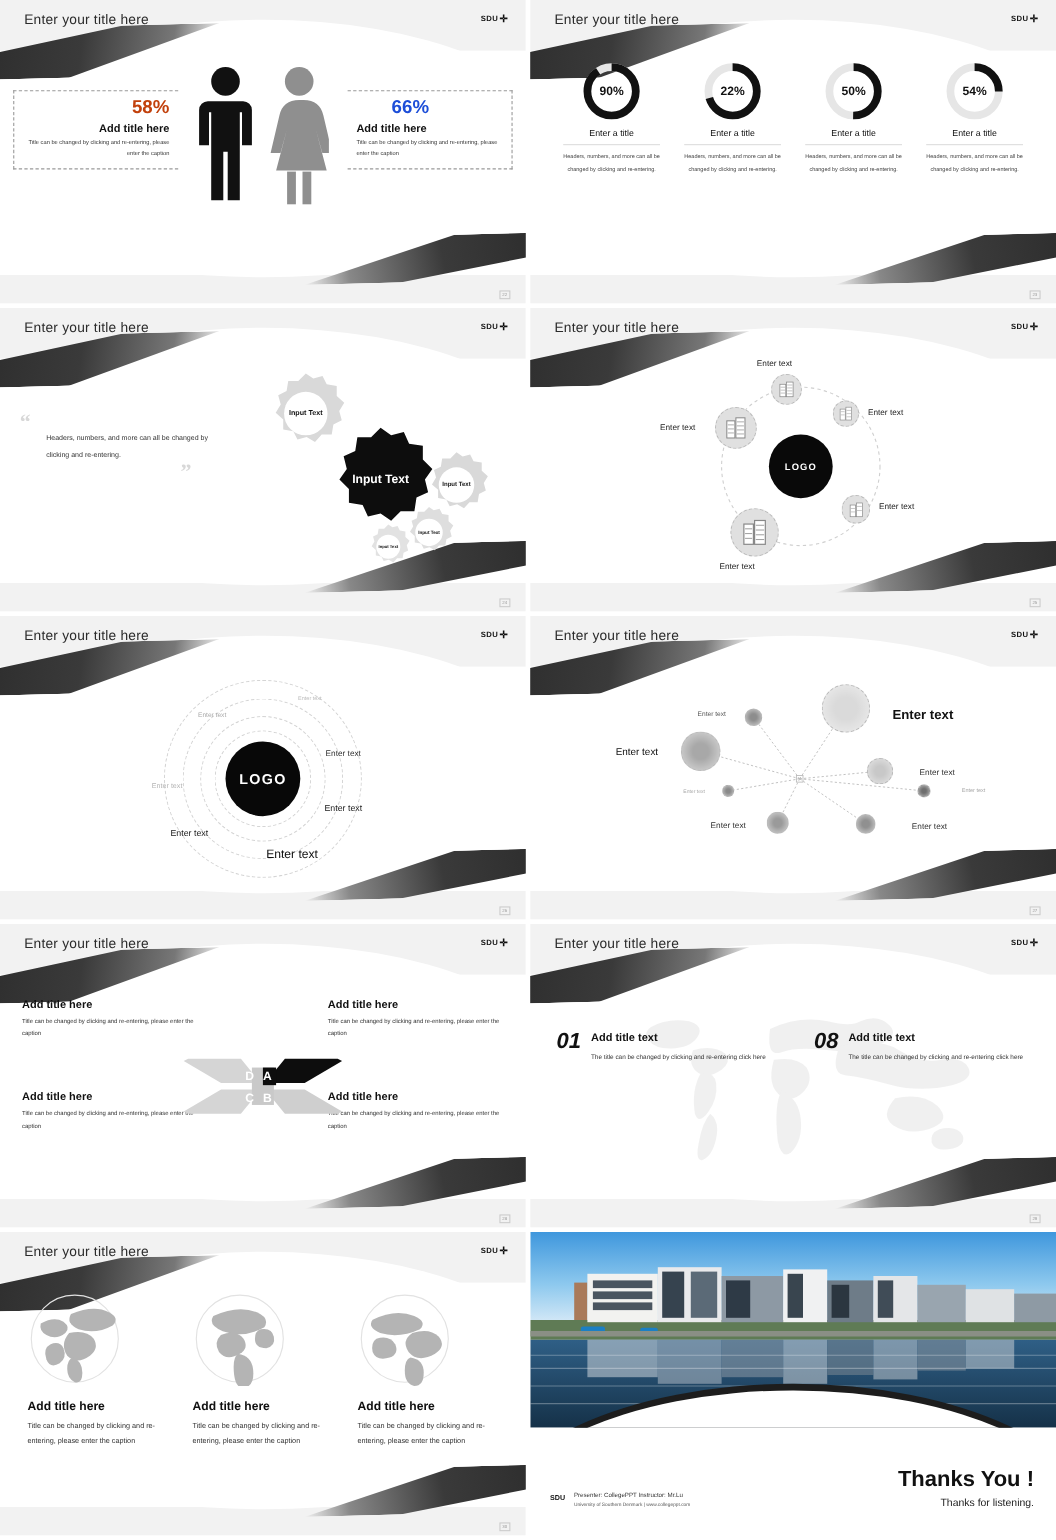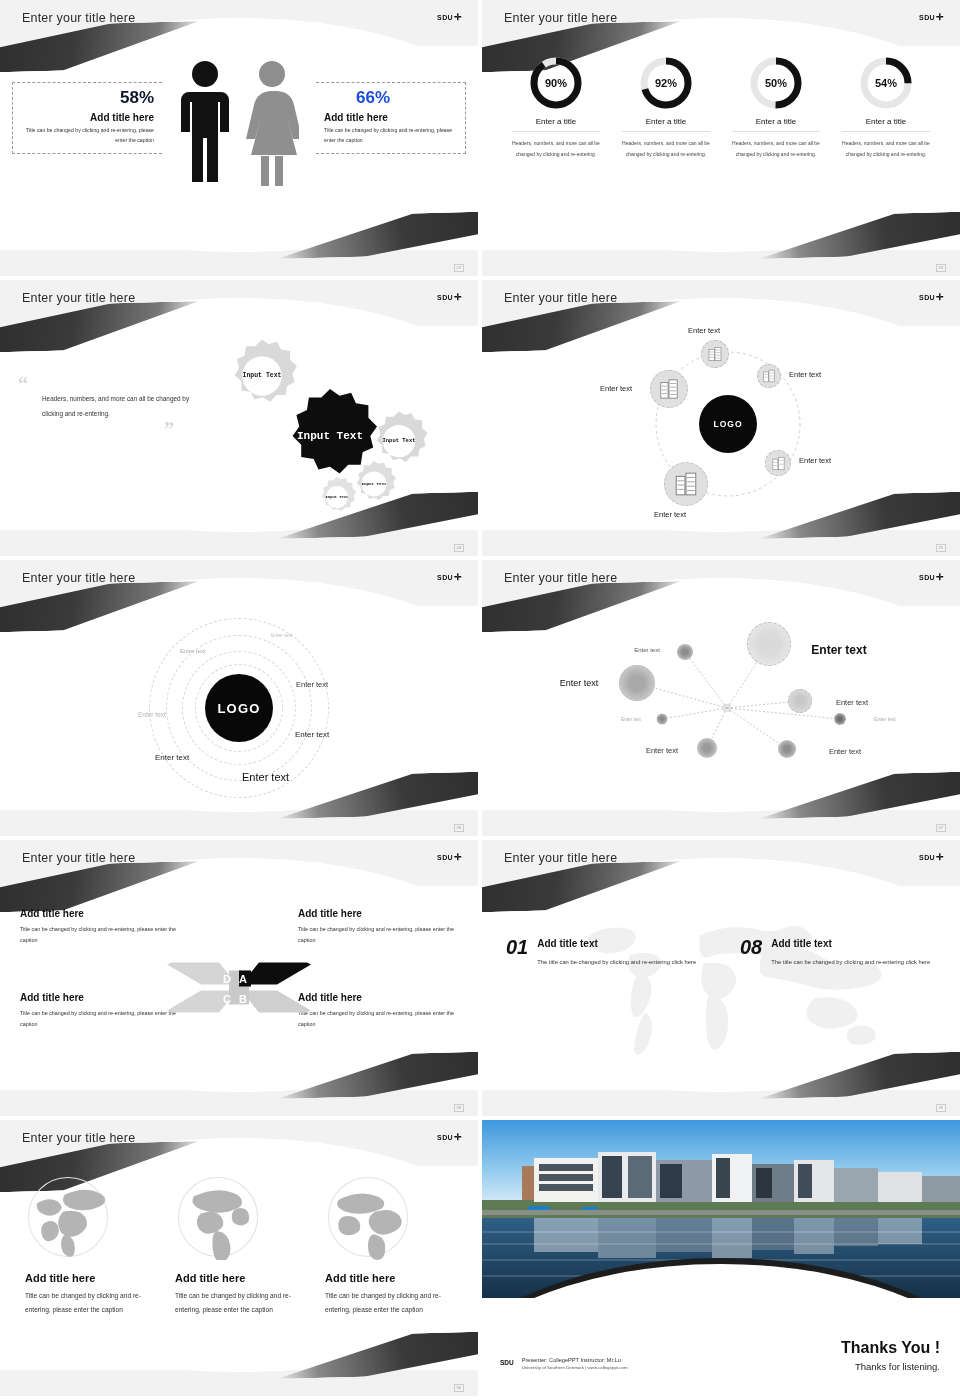--- a/index.html
+++ b/index.html
@@ -76,21 +76,21 @@
   }
   .body { position: absolute; inset: 46px 0 26px 0; z-index: 4; }
 
   
   .s1-wrap { position: relative; height: 100%; }
   .pct-block { position: absolute; top: 36px; width: 150px; }
   .pct-block.left { left: 12px; text-align: right; border-left: 1px dashed #999;
      border-top: 1px dashed #999; border-bottom: 1px dashed #999; padding: 6px 8px 8px 8px; }
   .pct-block.right { right: 12px; text-align: left; border-right: 1px dashed #999;
      border-top: 1px dashed #999; border-bottom: 1px dashed #999; padding: 6px 8px 8px 8px; }
-  .pct-num { font-size: 17px; font-weight: bold; color: #0f172a; line-height: 1.1; }
+  .pct-num { font-size: 17px; font-weight: bold; color: #c2410c; line-height: 1.1; }
   .pct-num.gray { color: #1d4ed8; margin-left: 32px; }
   .pct-title { font-size: 10px; font-weight: bold; color: #111; margin-top: 4px; }
   .pct-desc { font-size: 5.2px; color: #333; line-height: 1.9; margin-top: 3px; }
   .figures { position: absolute; left: 50%; top: 14px; transform: translateX(-50%);
      display: flex; gap: 14px; align-items: flex-end; }
 
   
   .donuts { display: flex; justify-content: center; gap: 22px; padding-top: 10px; }
   .donut-col { width: 88px; text-align: center; }
   .donut { width: 54px; height: 54px; margin: 0 auto; position: relative; }
@@ -99,21 +99,21 @@
     justify-content: center; font-size: 11px; font-weight: bold; color: #111; }
   .donut-title { font-size: 8px; font-weight: normal; color: #111; margin-top: 7px;
     padding-bottom: 5px; border-bottom: 1px solid #ddd; }
   .donut-desc { font-size: 5px; color: #444; line-height: 2.1; margin-top: 6px; }
 
   
   .quote-box { position: absolute; left: 18px; top: 52px; width: 190px; }
   .qmark { font-size: 20px; color: #d8d8d8; font-weight: bold; line-height: .6; font-family: "Liberation Serif", serif; }
   .qmark.close { text-align: right; margin-top: 2px; margin-right: 34px; }
   .quote-txt { font-size: 6.4px; color: #333; line-height: 2.3; margin: 2px 0 0 24px; }
-  .gears { position: absolute; right: 28px; top: 6px; width: 230px; height: 200px; font-family: Liberation Mono, monospace; }
+  .gears { position: absolute; right: 12px; top: 6px; width: 230px; height: 200px; }
   .gear { position: absolute; display: flex; align-items: center; justify-content: center; }
   .gear span { position: relative; z-index: 2; text-align: center; line-height: 1.15;
     font-weight: bold; color: #111; }
   .gear.dark span { color: #fff; }
 
   
   .hub { position: absolute; inset: 0; }
   .hub-core { position: absolute; width: 58px; height: 58px; border-radius: 50%;
     background: #090909; color: #fff; display: flex; align-items: center; justify-content: center;
     font-size: 8.5px; font-weight: bold; letter-spacing: 1px; }
@@ -162,21 +162,21 @@
 
   
   .slide.final { background: #fff; }
   .photo-wrap { position: absolute; top: 0; left: 0; right: 0; height: 178px; overflow: hidden; }
   .photo { position: absolute; inset: 0; }
   .photo-mask { position: absolute; left: -8%; bottom: -96px; width: 116%; height: 130px;
     background: #ffffff; border-radius: 50% 50% 0 0 / 100% 100% 0 0; }
   .photo-mask-dark { position: absolute; left: -8%; bottom: -90px; width: 116%; height: 130px;
     background: #1d1d1d; border-radius: 50% 50% 0 0 / 100% 100% 0 0; }
   .thanks { position: absolute; right: 20px; bottom: 24px; text-align: right; }
-  .thanks-big { font-size: 16px; font-weight: bold; color: #111; }
+  .thanks-big { font-size: 20px; font-weight: bold; color: #111; }
   .thanks-sub { font-size: 9.5px; color: #222; margin-top: 4px; }
   .final-foot { position: absolute; left: 18px; bottom: 26px; display: flex; gap: 8px; align-items: flex-start; }
   .final-foot .lg { font-size: 6.5px; font-weight: bold; color: #111; padding-top: 2px; }
   .final-foot .ln1 { font-size: 5.6px; color: #333; }
   .final-foot .ln2 { font-size: 4.4px; color: #555; margin-top: 2px; }
 </style>
 </head>
 <body>
 
 <div class="grid">
@@ -247,21 +247,21 @@
           </div>
           <div class="donut-title">Enter a title</div>
           <div class="donut-desc">Headers, numbers, and more can all be changed by clicking and re-entering.</div>
         </div>
         <div class="donut-col">
           <div class="donut">
             <svg width="54" height="54" viewBox="0 0 54 54">
               <circle cx="27" cy="27" r="22" fill="none" stroke="#e6e6e6" stroke-width="7"></circle>
               <circle class="arc" cx="27" cy="27" r="22" fill="none" stroke="#111" stroke-width="7" stroke-linecap="butt" transform="rotate(-90 27 27)" stroke-dasharray="96.76105373056562 138.23007675795088"></circle>
             </svg>
-            <div class="donut-val">92%</div>
+            <div class="donut-val">22%</div>
           </div>
           <div class="donut-title">Enter a title</div>
           <div class="donut-desc">Headers, numbers, and more can all be changed by clicking and re-entering.</div>
         </div>
         <div class="donut-col">
           <div class="donut">
             <svg width="54" height="54" viewBox="0 0 54 54">
               <circle cx="27" cy="27" r="22" fill="none" stroke="#e6e6e6" stroke-width="7"></circle>
               <circle class="arc" cx="27" cy="27" r="22" fill="none" stroke="#111" stroke-width="7" stroke-linecap="butt" transform="rotate(-90 27 27)" stroke-dasharray="69.11503837897544 138.23007675795088"></circle>
             </svg>

